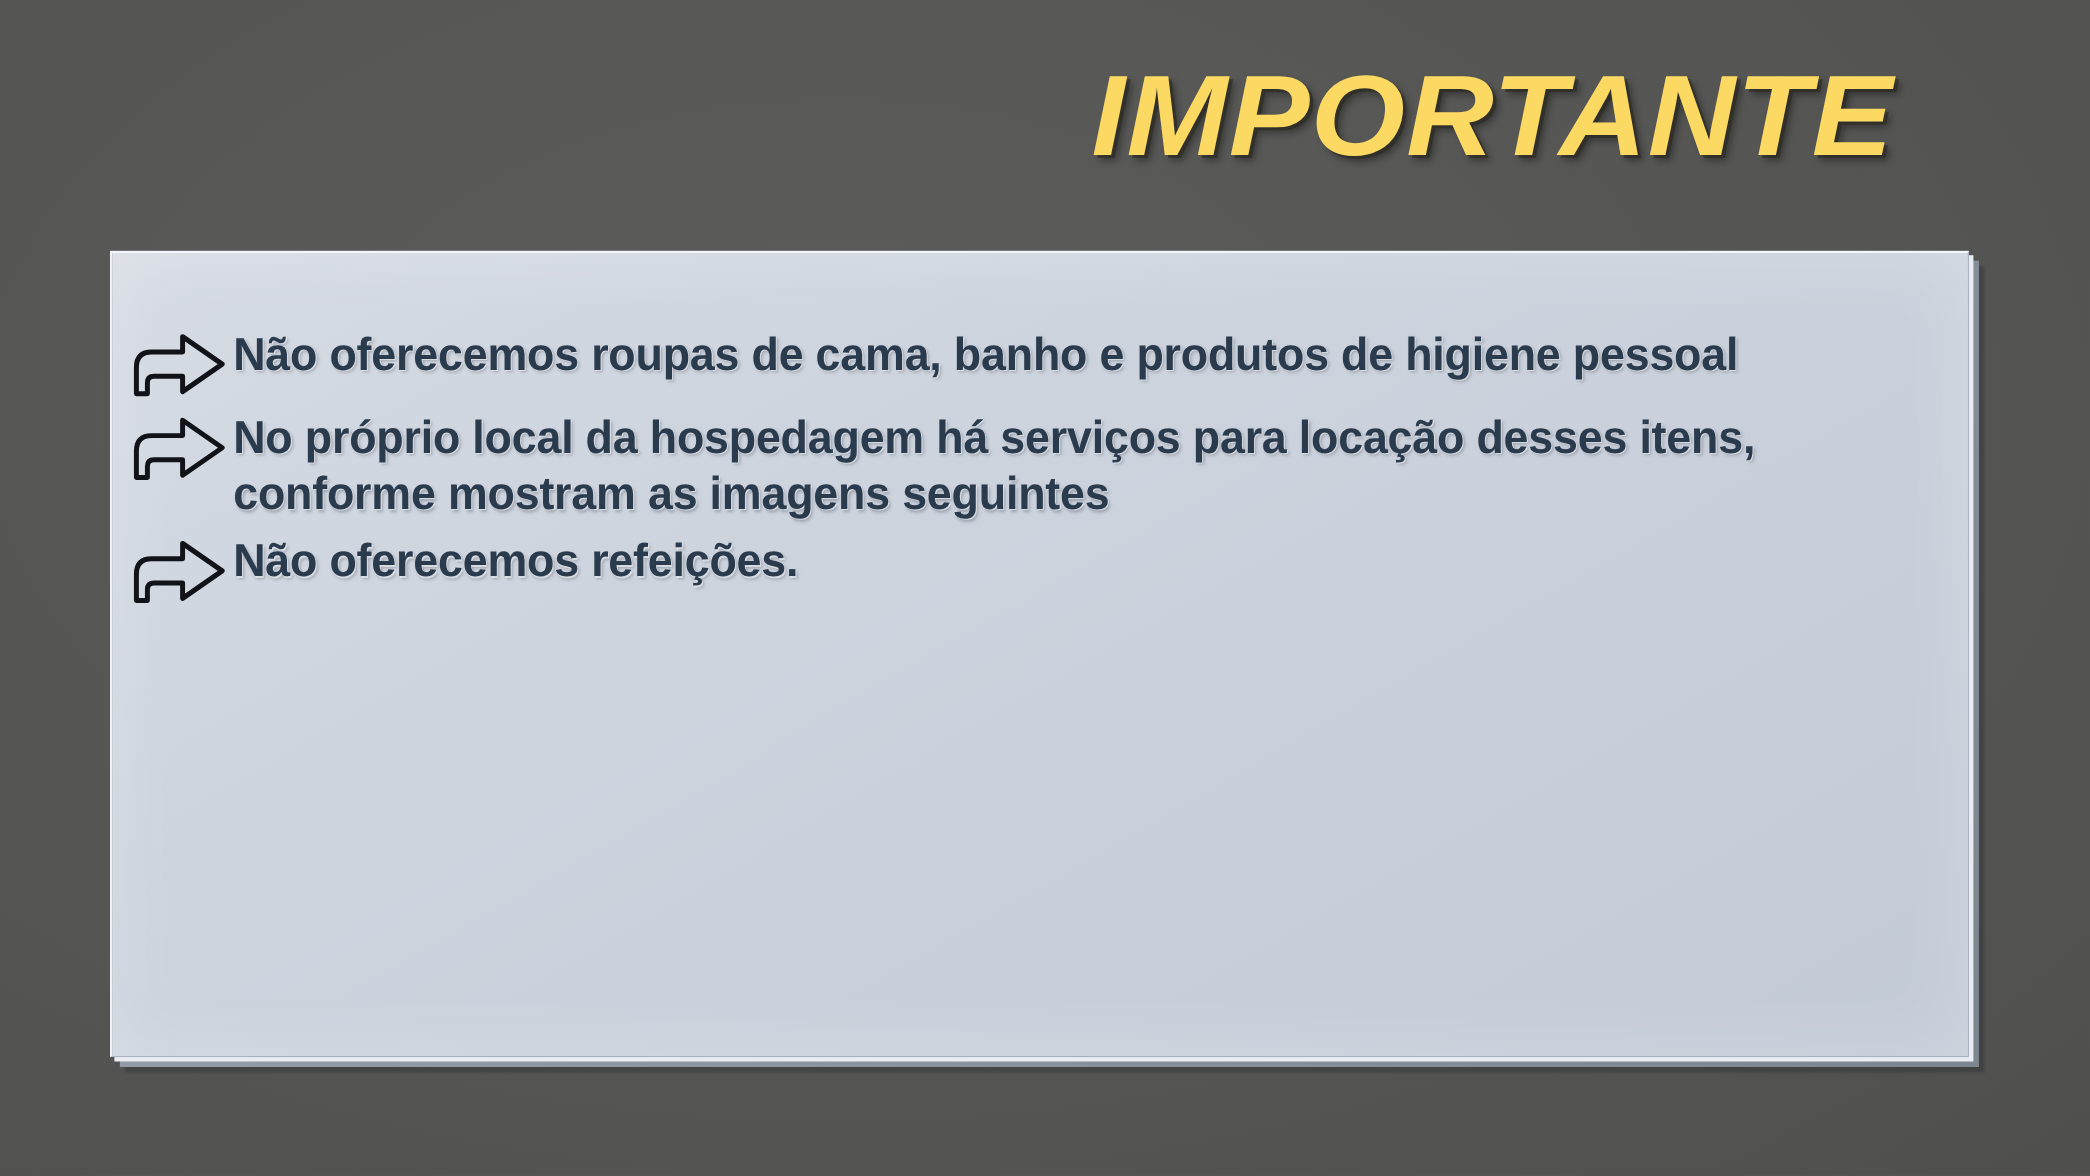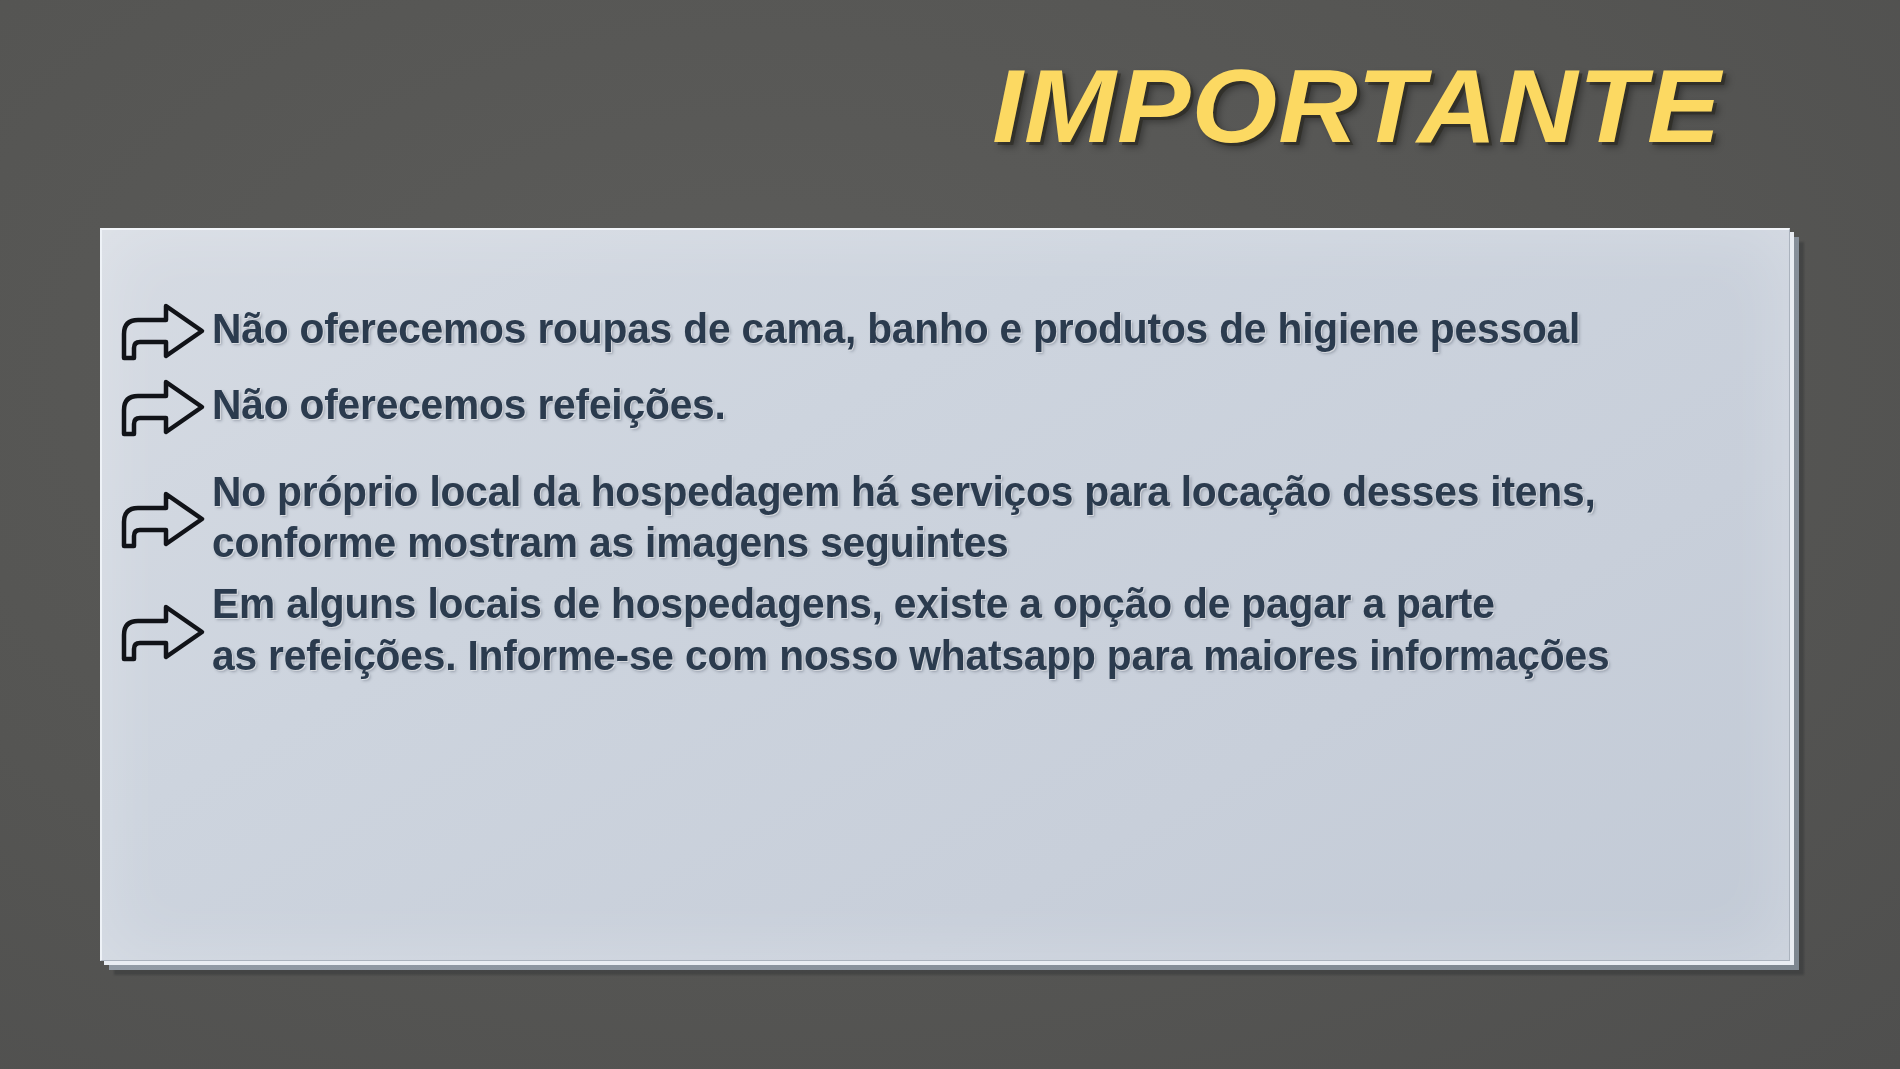--- a/index.html
+++ b/index.html
@@ -104,21 +104,21 @@
 
   
   .bullets {
     position: absolute;
     left: 18px;
     top: 66px;
     width: 1650px;
   }
   .bullet {
     display: flex;
-    align-items: center;
+    align-items: flex-start;
     margin-bottom: 16px;
   }
   .bullet.gap-sm { margin-bottom: 10px; }
   .bullet.gap-lg { margin-bottom: 28px; }
 
   .arrow-icon {
     flex: 0 0 auto;
     width: 88px;
     height: 62px;
     margin-top: 4px;
@@ -161,47 +161,38 @@
 
         <div class="bullet gap-sm">
           <span class="arrow-icon">
             <svg viewBox="0 0 88 62" xmlns="http://www.w3.org/2000/svg">
               <path d="M4 58 L4 34 Q4 20 18 20 L46 20 L46 6 L82 31 L46 56 L46 42 L20 42 Q14 42 14 48 L14 58 Z" fill="none" stroke="#111318" stroke-width="4.5" stroke-linejoin="round" stroke-linecap="round"></path>
             </svg>
           </span>
           <span class="bullet-text">Não oferecemos roupas de cama, banho e produtos de higiene pessoal</span>
         </div>
 
-        <div class="bullet gap-lg">
-          <span class="arrow-icon">
-            <svg viewBox="0 0 88 62" xmlns="http://www.w3.org/2000/svg">
-              <path d="M4 58 L4 34 Q4 20 18 20 L46 20 L46 6 L82 31 L46 56 L46 42 L20 42 Q14 42 14 48 L14 58 Z" fill="none" stroke="#111318" stroke-width="4.5" stroke-linejoin="round" stroke-linecap="round"></path>
-            </svg>
-          </span>
-          <span class="bullet-text">Não oferecemos refeições.</span>
-        </div>
-
         <div class="bullet gap-sm">
           <span class="arrow-icon">
             <svg viewBox="0 0 88 62" xmlns="http://www.w3.org/2000/svg">
               <path d="M4 58 L4 34 Q4 20 18 20 L46 20 L46 6 L82 31 L46 56 L46 42 L20 42 Q14 42 14 48 L14 58 Z" fill="none" stroke="#111318" stroke-width="4.5" stroke-linejoin="round" stroke-linecap="round"></path>
             </svg>
           </span>
           <span class="bullet-text">No próprio local da hospedagem há serviços para locação desses itens,
 conforme mostram as imagens seguintes</span>
         </div>
 
-        <div class="bullet gap-sm">
+        <div class="bullet gap-lg">
           <span class="arrow-icon">
             <svg viewBox="0 0 88 62" xmlns="http://www.w3.org/2000/svg">
               <path d="M4 58 L4 34 Q4 20 18 20 L46 20 L46 6 L82 31 L46 56 L46 42 L20 42 Q14 42 14 48 L14 58 Z" fill="none" stroke="#111318" stroke-width="4.5" stroke-linejoin="round" stroke-linecap="round"></path>
             </svg>
           </span>
-          <span class="bullet-text">Em alguns locais de hospedagens, existe a opção de pagar a parte
-as refeições. Informe-se com nosso whatsapp para maiores informações</span>
+          <span class="bullet-text">Não oferecemos refeições.</span>
         </div>
+
 
 
       </div>
     </div>
   </div>
 
 </div>
 
 </body></html>

